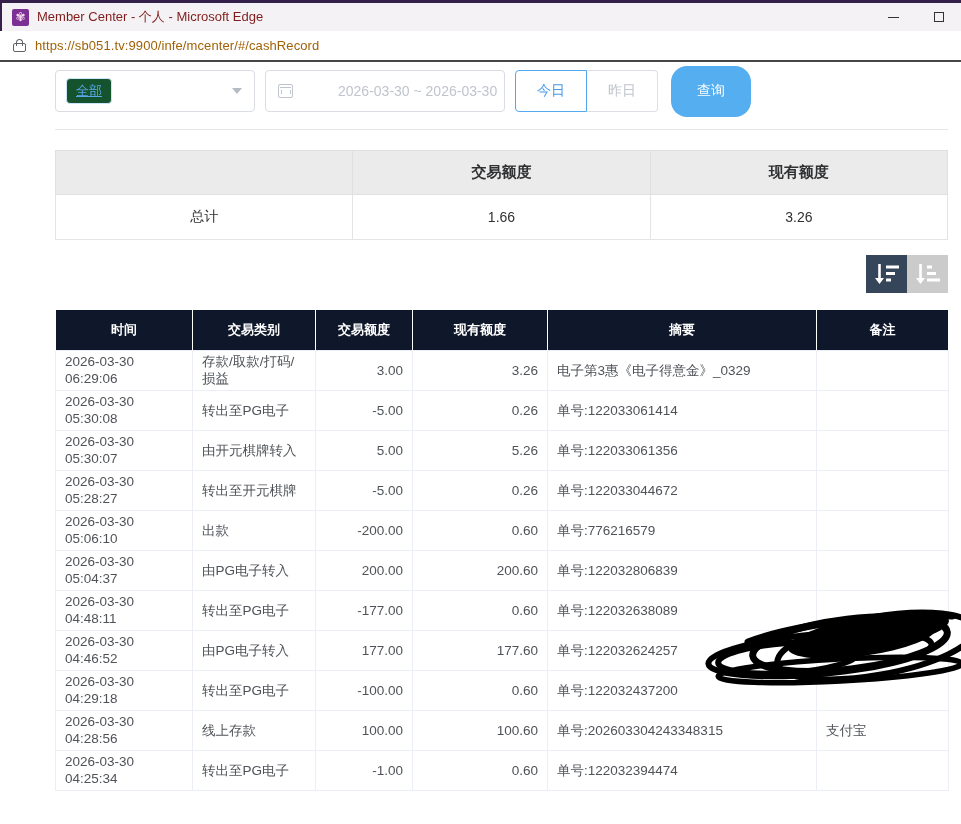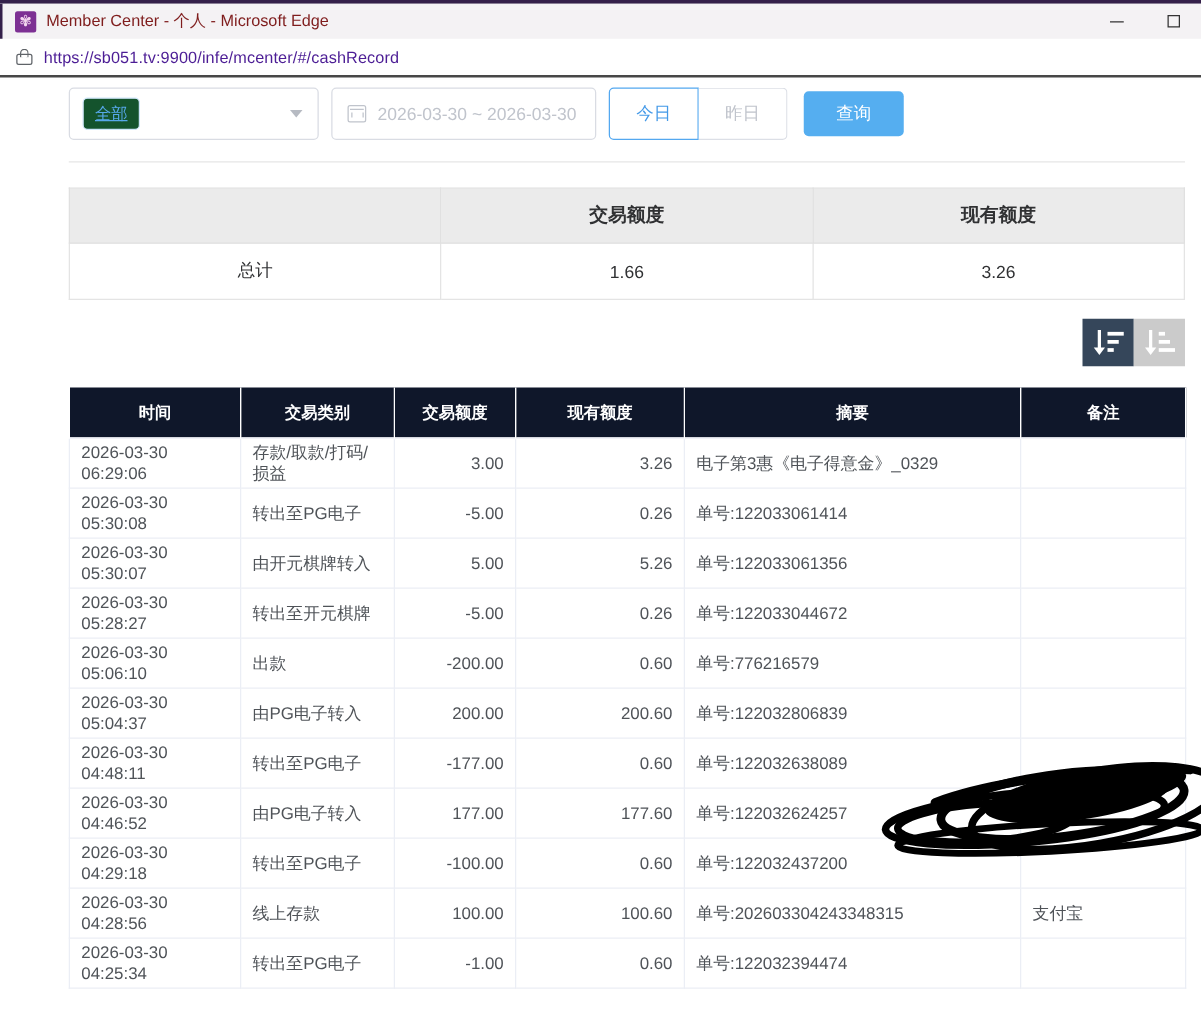--- a/index.html
+++ b/index.html
@@ -13,43 +13,43 @@
   .win-title { font-size:13px; color:#7f1d1d; }
   .win-controls { position:absolute; right:0; top:0; height:28px; display:flex; align-items:center; }
   .win-btn { width:45px; height:28px; display:flex; align-items:center; justify-content:center; color:#333; font-size:13px; cursor:default; }
   .win-btn .box { width:10px; height:10px; border:1px solid #333; display:block; }
   .win-btn .dash { width:11px; height:0; border-top:1px solid #333; display:block; }
 
   .urlbar { height:29px; background:#fff; display:flex; align-items:center; padding:0 10px; }
   .lock-icon { width:13px; height:13px; margin:0 9px 0 3px; position:relative; }
   .lock-icon .body { position:absolute; left:0; bottom:0; width:13px; height:9px; border:1.4px solid #5f6368; border-radius:2px; }
   .lock-icon .shackle { position:absolute; left:3px; top:0; width:7px; height:7px; border:1.4px solid #5f6368; border-bottom:none; border-radius:5px 5px 0 0; }
-  .url-text { font-size:13px; color:#4c1d95; letter-spacing:.1px; }
+  .url-text { font-size:13px; color:#a16207; letter-spacing:.1px; }
   .chrome-divider { height:2px; background:#474747; }
 
   
   .page { position:relative; width:961px; }
   .content { margin-left:55px; width:893px; }
 
   
   .filters { display:flex; align-items:center; margin-top:8px; height:42px; }
   .select-box { width:200px; height:42px; border:1px solid #d9dce3; border-radius:4px; display:flex; align-items:center; padding:0 10px; background:#fff; position:relative; cursor:pointer; }
   .tag { background:#14532d; border:1px solid #cfe6fa; color:#57a8ea; font-size:13px; padding:3px 9px; border-radius:4px;text-decoration:underline; }
   .select-arrow { position:absolute; right:12px; top:17px; width:0; height:0; border-left:5px solid transparent; border-right:5px solid transparent; border-top:6px solid #b6bac2; }
-  .date-box { width:212px; height:42px; border:1px solid #d9dce3; border-radius:4px; display:flex; align-items:center; padding:0 12px; margin-left:10px; background:#fff; cursor:pointer; }
+  .date-box { width:240px; height:42px; border:1px solid #d9dce3; border-radius:4px; display:flex; align-items:center; padding:0 12px; margin-left:10px; background:#fff; cursor:pointer;gap:36px; }
   .cal-icon { width:15px; height:14px; border:1.5px solid #c0c4cc; border-radius:2px; position:relative; margin-right:9px; flex:0 0 auto; }
   .cal-icon:before { content:""; position:absolute; left:1px; top:2px; right:1px; border-top:1.5px solid #c0c4cc; }
   .cal-icon:after { content:""; position:absolute; left:2px; top:5px; width:8px; height:4px; border-left:1.5px solid #c0c4cc; border-right:1.5px solid #c0c4cc; }
   .date-text { font-size:14px; color:#c0c4cc; white-space:nowrap; }
   .btn-group { display:flex; margin-left:10px; }
   .btn-seg { height:42px; padding:0 21px; background:#fff; border:1px solid #dcdfe6; border-left-width:0; font-size:14px; color:#c0c4cc; display:flex; align-items:center; cursor:pointer; }
   .btn-seg:first-child { border-left-width:1px; border-radius:4px 0 0 4px; }
   .btn-seg:last-child { border-radius:0 4px 4px 0; }
   .btn-seg.active { border:1px solid #53a8f0; color:#459ae8; }
-  .btn-primary { margin-left:13px; height:36px; width:80px; background:#55aef0; color:#fff; font-size:14px; border:none; border-radius:4px; display:flex; align-items:center; justify-content:center; cursor:pointer;font-family:Liberation Serif, serif; }
+  .btn-primary { margin-left:13px; height:51px; width:80px; background:#55aef0; color:#fff; font-size:14px; border:none; border-radius:16px; display:flex; align-items:center; justify-content:center; cursor:pointer;font-family:Liberation Serif, serif; }
 
   .thin-divider { margin-top:17px; border-top:1px solid #e6e6e6; }
 
   
   .summary { margin-top:20px; width:100%; border-collapse:collapse; table-layout:fixed; }
   .summary th { height:44px; background:#ebebeb; font-size:15px; font-weight:bold; color:#303133; text-align:center; border:1px solid #e0e0e0; }
   .summary td { height:45px; font-size:14px; color:#303133; text-align:center; border:1px solid #e4e4e4; background:#fff; }
 
   
   .sort-row { display:flex; justify-content:flex-end; margin-top:15px; }

